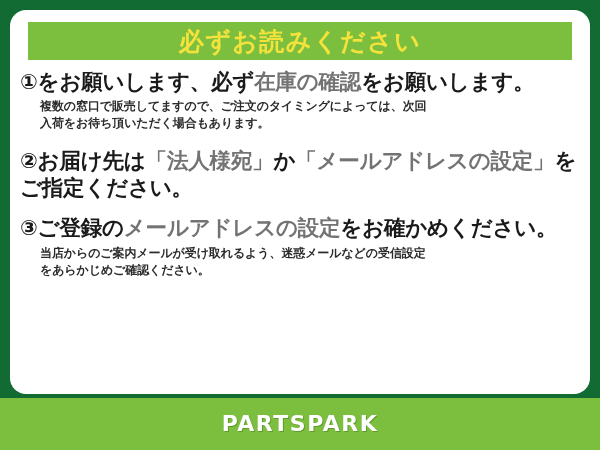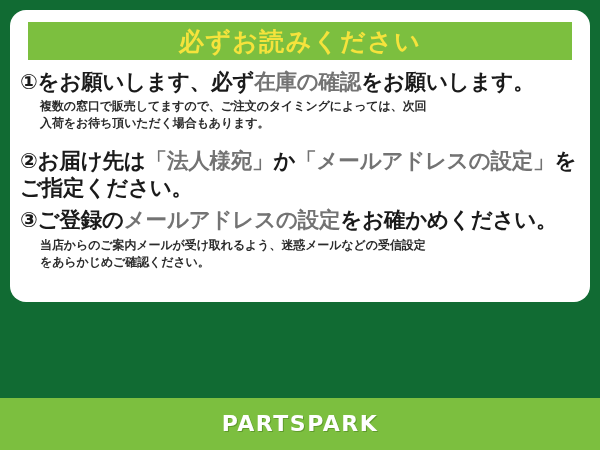--- a/index.html
+++ b/index.html
@@ -20,21 +20,21 @@
     background: #116b33;          
     overflow: hidden;
   }
 
   
   .panel {
     position: absolute;
     left: 10px;
     top: 10px;
     width: 580px;
-    height: 292px;
+    height: 384px;
     box-sizing: border-box;
     background: #ffffff;
     border-radius: 16px;
   }
 
   
   .header-bar {
     position: absolute;
     left: 18px;
     top: 12px;
@@ -86,21 +86,21 @@
     color: #2b2b2b;
     font-size: 12px;
     font-weight: bold;
     line-height: 1.42;
     letter-spacing: -0.1px;
     margin: 3px 0 0 20px;
     white-space: pre-line;
   }
 
   .sp-1 { margin-top: 14px; }
-  .sp-2 { margin-top: 5px; }
+  .sp-2 { margin-top: 13px; }
 
   
   .footer {
     position: absolute;
     left: 0;
     bottom: 0;
     width: 600px;
     height: 52px;
     background: #7cbf3f;
     display: flex;

